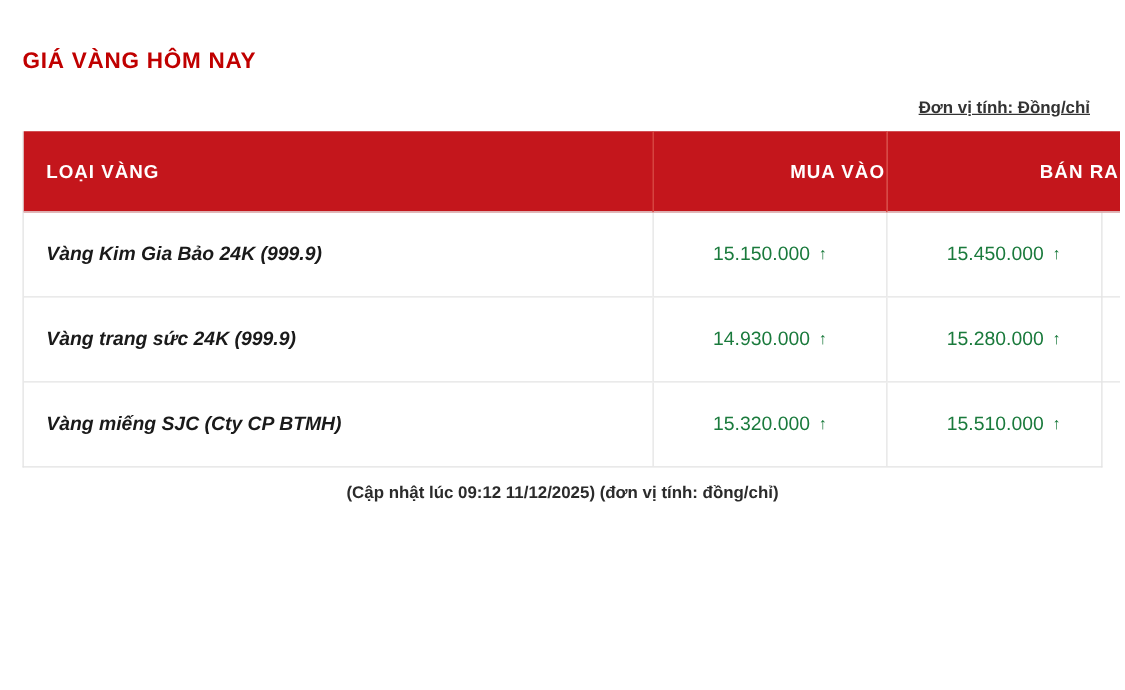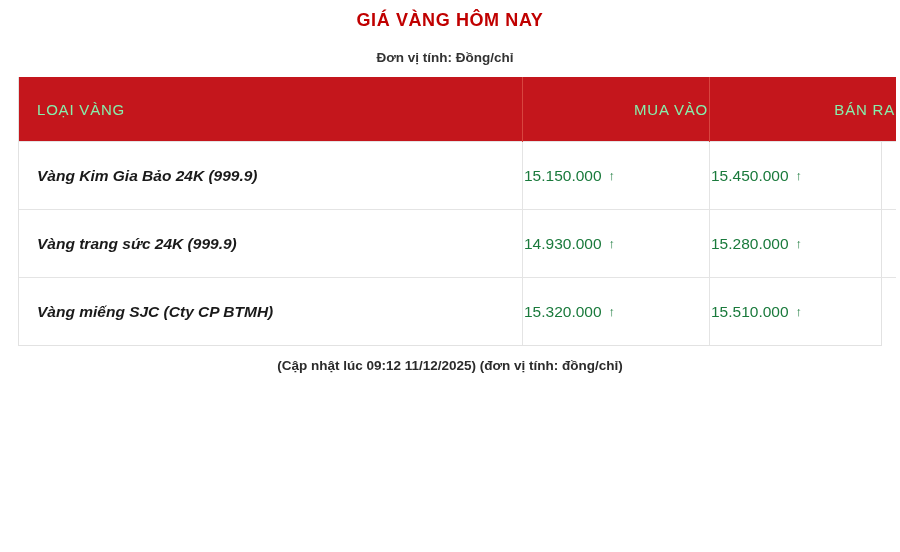--- a/index.html
+++ b/index.html
@@ -15,62 +15,63 @@
     overflow: hidden;
   }
   .page {
     width: 900px;
     height: 552px;
     box-sizing: border-box;
     padding: 0 18px;
     position: relative;
   }
   .title-block {
-    text-align: center;
-    padding-top: 8px;
+    text-align: left;
+    padding-top: 36px;
   }
   .title-line1 {
     color: #c00000;
     font-size: 18px;
     font-weight: bold;
     letter-spacing: 0.6px;
     line-height: 24px;
   }
   .title-line2 {
     color: #1a1a1a;
     font-size: 24px;
     font-weight: bold;
     letter-spacing: 0.4px;
     line-height: 34px;
     margin-top: 4px;
   }
   .unit-note {
-    text-align: center;
+    text-align: right;
     font-size: 13.5px;
     font-weight: bold;
     color: #333333;
     margin-top: 18px;
     padding-right: 10px;
+    text-decoration: underline;
   }
   .table-wrap {
     margin-top: 12px;
     border: 1px solid #e2e2e2;
     border-top: none;
     box-sizing: border-box;
   }
   table.price-table {
     width: 100%;
     border-collapse: collapse;
     table-layout: fixed;
   }
   table.price-table thead th {
     background: #c4161c;
-    color: #86efac;
+    color: #ffffff;
     font-size: 15px;
-    font-weight: normal;
+    font-weight: bold;
     letter-spacing: 0.8px;
     height: 62px;
     vertical-align: middle;
     border-right: 1px solid #d8453f;
   }
   table.price-table thead th:last-child {
     border-right: none;
   }
   th.col-type {
     text-align: left;
@@ -93,20 +94,21 @@
     margin-top: 34px;
   }
   td.type-cell {
     text-align: left;
     padding-left: 18px;
     font-weight: bold;
     color: #1a1a1a;
     font-style: italic;
   }
   td.num-cell {
+    text-align: center;
     color: #1a7a3c;
     font-weight: normal;
     font-size: 16px;
   }
   .num-value {
     display: inline-block;
   }
   .arrow {
     display: inline-block;
     margin-left: 7px;

